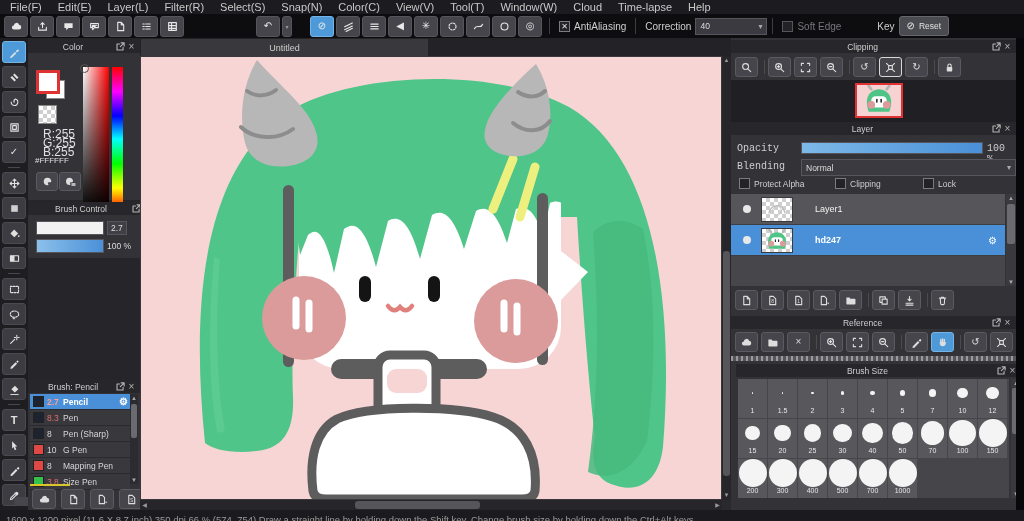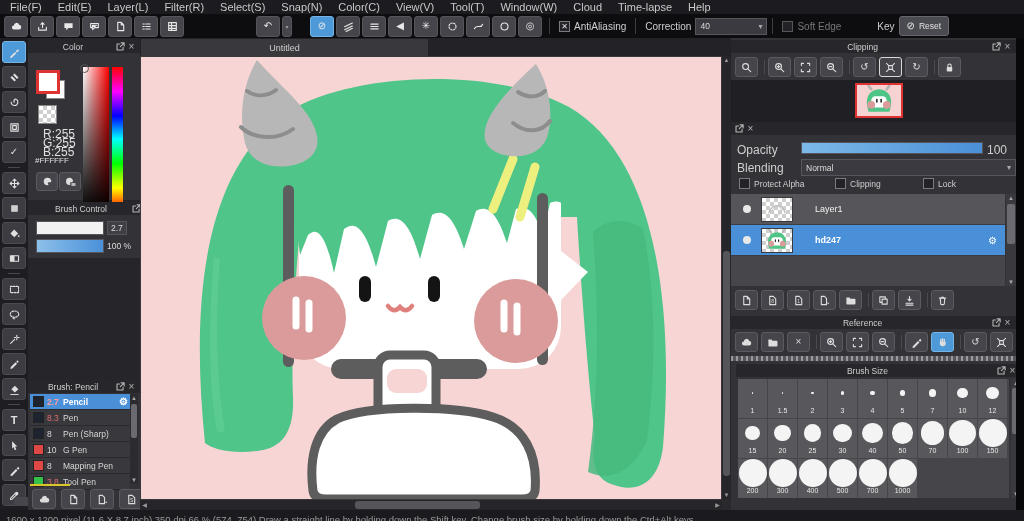--- a/index.html
+++ b/index.html
@@ -106,21 +106,21 @@
   .ptoolbar{position:absolute;left:4px;display:flex;align-items:center;}
   .pbtn{width:21px;height:18px;background:#45454b;border:1px solid #5a5a60;border-radius:3px;margin-right:3px;
         display:flex;align-items:center;justify-content:center;color:#ddd;flex:none;cursor:pointer;}
   .pbtn.sel{background:#4e9ad8;border-color:#74b4e6;}
   .pbtn.act{border-color:#d8d8d8;}
   .psep{width:1px;height:14px;background:#4a4a50;margin:0 3px;flex:none;}
   #nav-thumb-area{position:absolute;left:0;top:40px;width:285px;height:42px;background:#202024;}
   #nav-thumb{position:absolute;left:124px;top:3px;width:48px;height:35px;background:#f6d2d2;
              border:2px solid #e03232;box-sizing:border-box;overflow:hidden;cursor:pointer;}
   #layer-panel{left:0;top:84px;width:285px;height:192px;}
-  .lrowlabel{position:absolute;font-size:12px;color:#cfcfcf;}
+  .lrowlabel{position:absolute;font-size:10px;color:#cfcfcf;font-family:Liberation Mono, monospace;}
   #opacity-slider{position:absolute;left:70px;top:20px;width:180px;height:10px;background:#1e1e22;border:1px solid #55555b;}
   #opacity-slider .fill{width:100%;height:100%;background:linear-gradient(90deg,#7db9e8,#4a90d8);}
   #blend-dd{position:absolute;left:70px;top:37px;width:205px;}
   .lcheck{position:absolute;top:56px;display:flex;align-items:center;font-size:8.5px;color:#cfcfcf;}
   .lcheck .cb{margin:0 4px 0 0;}
   #layer-list{position:absolute;left:0;top:72px;width:274px;height:92px;background:#47474b;overflow:hidden;}
   .lrow{height:30px;display:flex;align-items:center;background:#56565a;border-bottom:1px solid #3e3e42;cursor:pointer;}
   .lrow.sel{background:#4a90d8;}
   .ldot{width:8px;height:8px;border-radius:50%;background:#e8e8e8;margin:0 10px 0 12px;flex:none;cursor:pointer;}
   .lthumb{width:30px;height:23px;flex:none;overflow:hidden;border:1px solid #3a3a3e;}
@@ -548,21 +548,21 @@
             <span class="bnm">G Pen</span>
           </div>
           <div class="brow">
             <span class="bsw" style="background: rgb(224, 72, 72);"></span>
             <span class="bsz">8</span>
             <span class="bnm">Mapping Pen</span>
           </div>
           <div class="brow">
             <span class="bsw" style="background: rgb(53, 194, 74);"></span>
             <span class="bsz acc">3.8</span>
-            <span class="bnm">Tool Pen</span>
+            <span class="bnm">Size Pen</span>
           </div>
         </div>
     <div id="brush-scroll">
       <div class="scr-arrow" style="top:0">▲</div>
       <div class="handle"></div>
       <div class="scr-arrow" style="bottom:0">▼</div>
     </div>
     <div id="brush-underline"></div>
     <div id="brush-footer">
           <div class="fbtn">
@@ -747,20 +747,21 @@
               <circle cx="31" cy="23" r="4.5" fill="#dc9b9b"></circle>
               <rect x="18.6" y="16" width="1.8" height="4.5" rx=".9" fill="#222"></rect>
               <rect x="23.6" y="16" width="1.8" height="4.5" rx=".9" fill="#222"></rect>
               <path d="M13 5 L10 1 M31 5 L34 1" stroke="#b5b5b5" stroke-width="3" stroke-linecap="round"></path>
             </svg></div>
     </div>
   </div>
 
   <div class="panel" id="layer-panel">
     <div class="phead">
+      <span class="ptitle">Layer</span>
       <span class="hico">
             <svg viewBox="0 0 12 12" width="11" height="11" fill="none" stroke="currentColor" stroke-width="1.2" stroke-linecap="round" stroke-linejoin="round">
               <path d="M5 3.2 H2.2 V9.8 H8.8 V7 M6.6 2 H10 v3.4 M10 2 L5.8 6.2"></path>
             </svg>
           </span>
       <span class="hico">
             <span class="ti">×</span>
           </span>
     </div>
     <span class="lrowlabel" style="left:6px;top:21px">Opacity</span>

